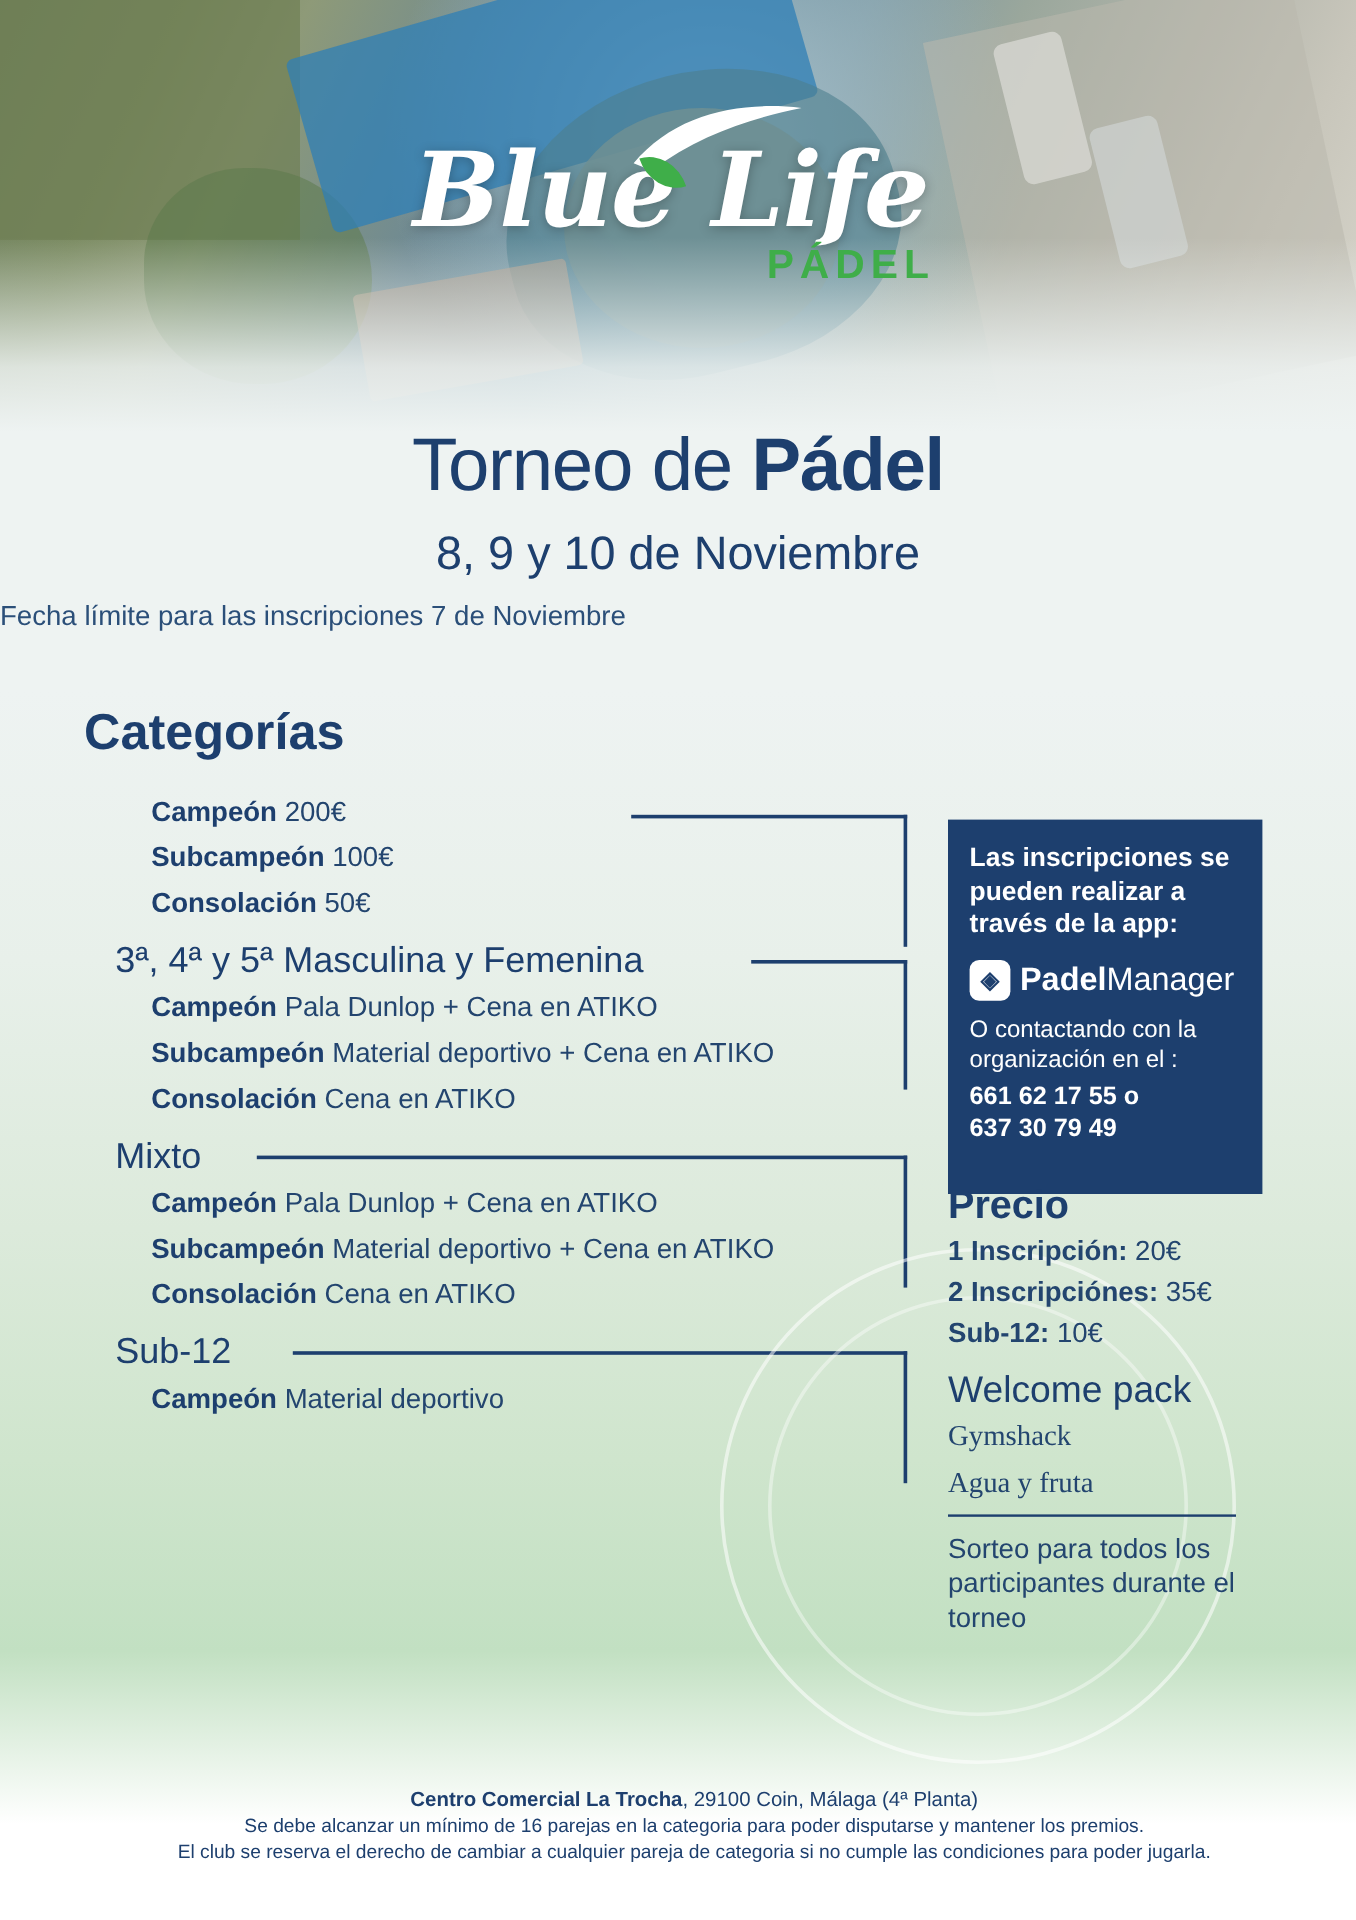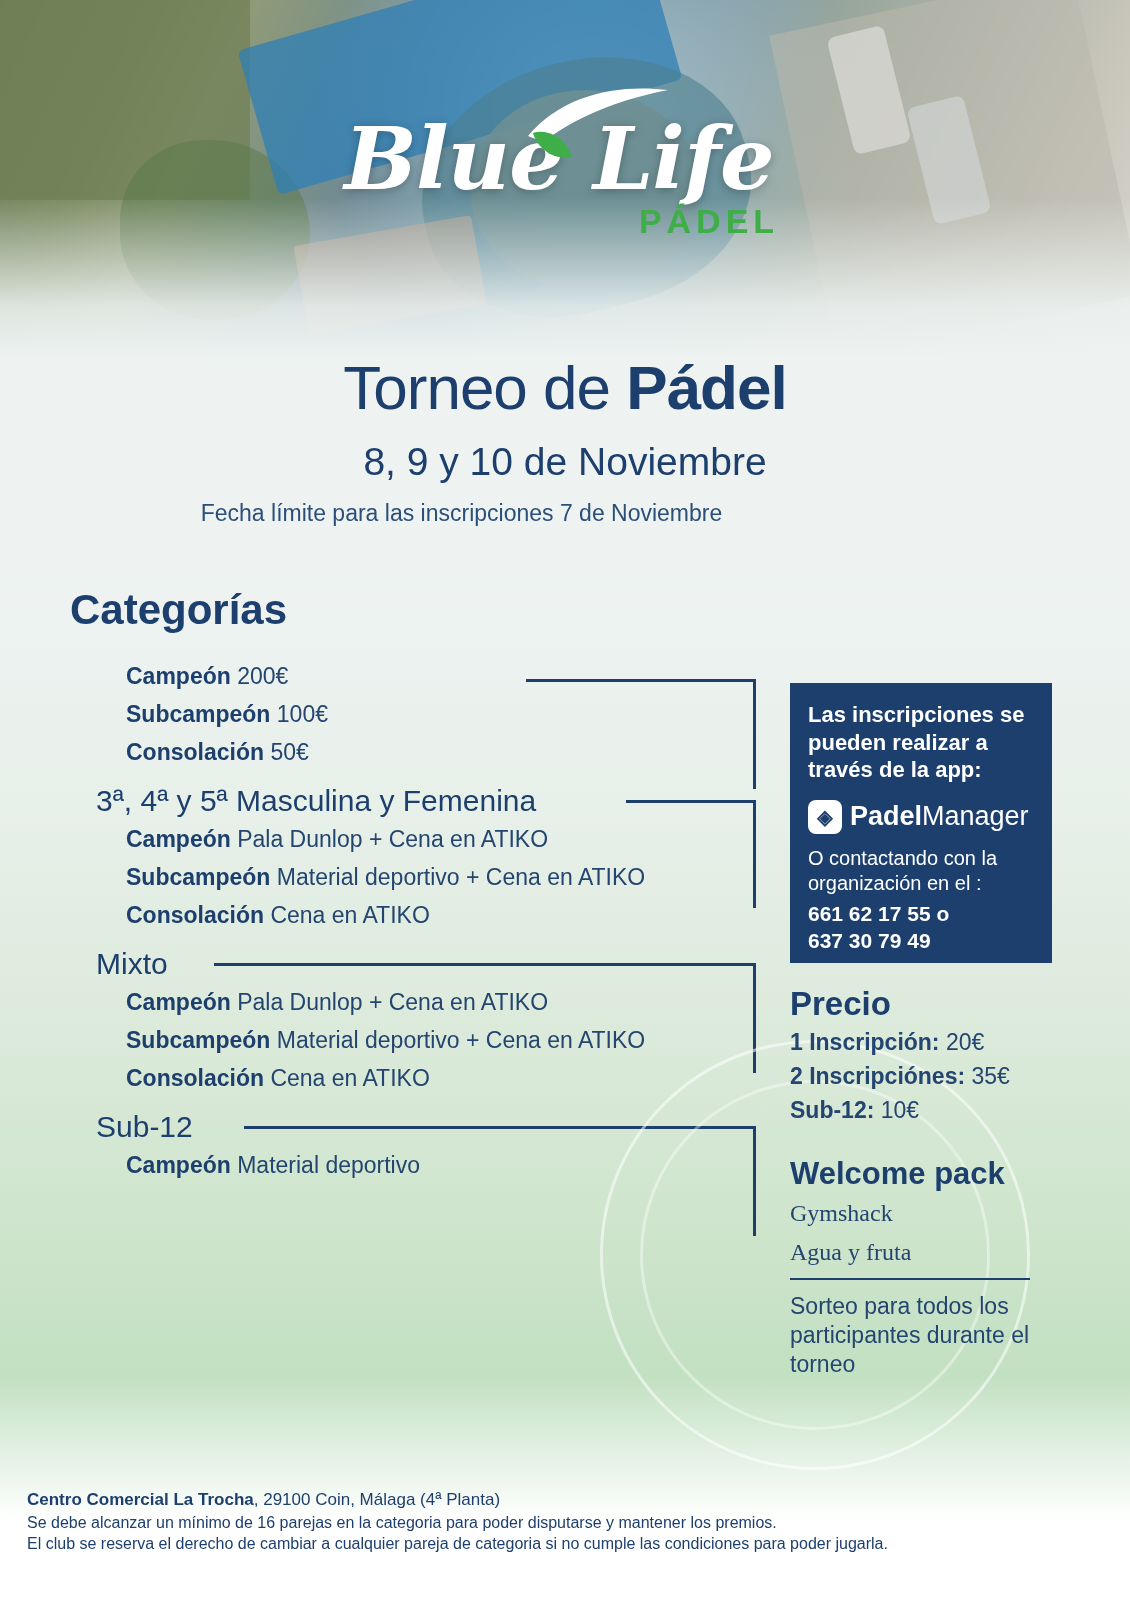--- a/index.html
+++ b/index.html
@@ -97,21 +97,21 @@
     font-size: 62px; color: #1d3f6e; font-weight: normal;
     letter-spacing: -1px;
   }
   .title b { font-weight: bold; }
   .dates {
     position: absolute; top: 440px; left: 0; width: 1130px;
     text-align: center; font-size: 39px; color: #1d3f6e;
   }
   .deadline {
     position: absolute; top: 500px; left: 0; width: 923px;
-    text-align: center; font-size: 23px; color: #2b4f79;
+    font-size: 23px; color: #2b4f79;
   }
   .cat-heading {
     position: absolute; top: 586px; left: 70px;
     font-size: 42px; font-weight: bold; color: #1d3f6e;
   }
 
   
   .cats { position: absolute; top: 655px; left: 96px; width: 680px; }
   .cat { margin-bottom: 18px; position: relative; }
   .cat-title {
@@ -126,57 +126,57 @@
   .bracket {
     position: absolute; border-top: 3px solid #1d3f6e; border-right: 3px solid #1d3f6e;
   }
   .b1 { left: 430px;  top: 16px;  width: 230px; height: 110px; }
   .b2 { left: 530px;  top: 16px;  width: 130px; height: 108px; }
   .b3 { left: 118px;  top: 16px;  width: 542px; height: 110px; }
   .b4 { left: 148px;  top: 16px;  width: 512px; height: 110px; }
 
   
   .inscr-box {
-    position: absolute; top: 683px; left: 790px; width: 262px; height: 280px;
+    position: absolute; top: 683px; left: 790px; width: 262px; height: 312px;
     background: #1d3f6e; color: #fff; padding: 18px 4px 12px 18px;
   }
   .inscr-title { font-size: 22px; font-weight: bold; line-height: 1.25; }
   .pm-row { display: flex; align-items: center; margin: 16px 0 12px 0; }
   .pm-logo {
     width: 34px; height: 34px; border-radius: 8px; background: #fff;
     display: flex; align-items: center; justify-content: center; margin-right: 8px;
   }
   .pm-logo span { color: #1d3f6e; font-size: 20px; font-weight: bold; }
   .pm-name { font-size: 27px; }
   .pm-name b { font-weight: bold; margin-top: 36px; }
   .inscr-contact { font-size: 20px; line-height: 1.25; }
   .inscr-phones { font-size: 21px; font-weight: bold; line-height: 1.3; margin-top: 4px; }
 
   .right-col { position: absolute; top: 985px; left: 790px; width: 262px; }
   .rc-head { font-size: 33px; font-weight: bold; color: #1d3f6e; margin-bottom: 6px; }
   .rc-line { font-size: 23px; color: #23456f; margin-bottom: 7px; }
   .rc-line b { font-weight: bold; }
-  .rc-head2 { font-size: 31px; font-weight: bold; color: #1d3f6e; margin: 32px 0 8px 0; }
+  .rc-head2 { font-size: 31px; font-weight: normal; color: #1d3f6e; margin: 16px 0 8px 0; }
   .rc-item { font-size: 24px; color: #23456f; margin-bottom: 12px; font-family: Liberation Serif, serif; }
   .rc-div { border-top: 2px solid #1d3f6e; margin: 12px 0 12px 0; width: 240px; }
   .rc-note { font-size: 23px; color: #23456f; line-height: 1.25; }
 
   
   .watermark {
     position: absolute; left: 600px; top: 1040px; width: 430px; height: 430px;
     border: 3px solid rgba(255,255,255,.55); border-radius: 50%;
   }
   .watermark2 {
     position: absolute; left: 640px; top: 1080px; width: 350px; height: 350px;
     border: 3px solid rgba(255,255,255,.4); border-radius: 50%;
   }
 
   
   .footer {
-    position: absolute; bottom: 44px; left: 0; width: 1130px; text-align: left;
+    position: absolute; bottom: 44px; left: 0; width: 1130px; text-align: center;
     color: #1d3f6e;
     padding-left: 27px;
   }
   .f1 { font-size: 17px; margin-bottom: 4px; }
   .f1 b { font-weight: bold; }
   .f2 { font-size: 16px; margin-bottom: 3px; }
 </style>
 </head>
 <body>
 

